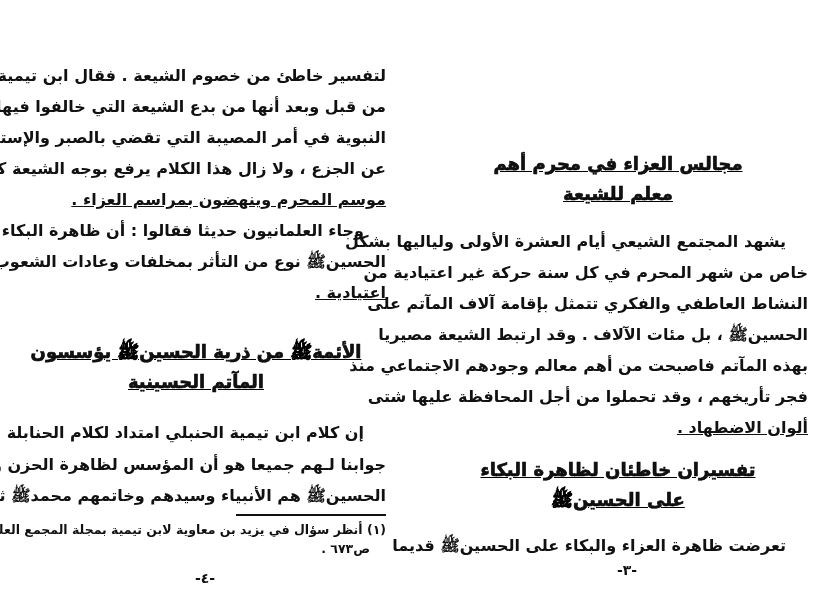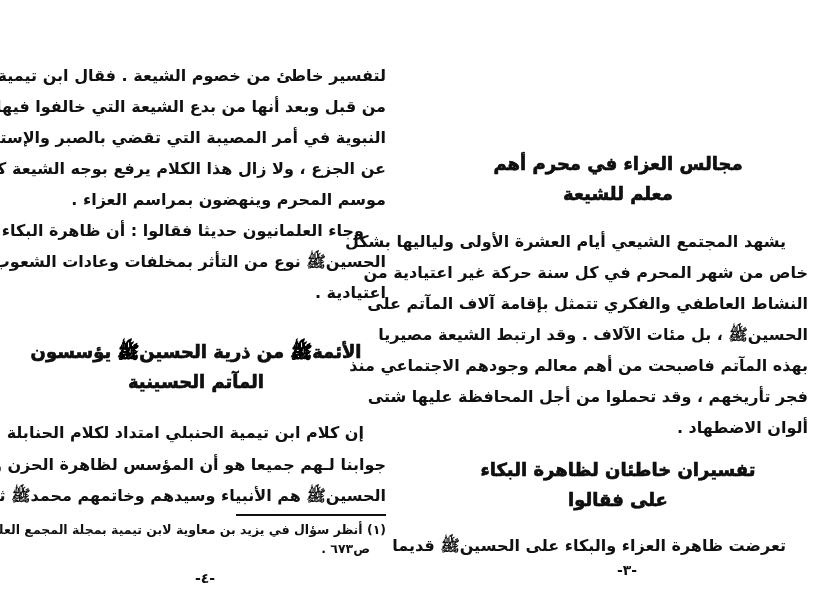--- a/index.html
+++ b/index.html
@@ -4,24 +4,24 @@
 <style>
   html, body { margin: 0; padding: 0; background: #ffffff; }
   body { width: 825px; height: 602px; position: relative; overflow: hidden;
          font-family: "DejaVu Sans", sans-serif; color: #111; }
   .page { position: absolute; top: 0; height: 602px; direction: rtl; }
   #page-left { left: 24px; width: 362px; }
   #page-right { left: 446px; width: 362px; }
   .line { position: absolute; right: 0; left: 0; white-space: nowrap;
           font-size: 16px; line-height: 20px; text-align: justify;
           text-align-last: justify; font-weight: 600; }
-  .line.short { text-align-last: right; }
+  .line.short { text-align-last: right; text-decoration: underline; }
   .line.indent { right: 22px; }
   .heading { position: absolute; left: 0; right: 18px; text-align: center;
-             font-weight: 900; font-size: 18px; line-height: 28px;
+             font-weight: 900; font-size: 18px; line-height: 28px; text-decoration: underline;
              -webkit-text-stroke: 0.6px #000; }
   .fn-rule { position: absolute; right: 0; width: 150px; height: 1.5px; background: #111; }
   .footnote { position: absolute; right: 0; left: 0; font-size: 12.5px; line-height: 17px;
               font-weight: 600; white-space: nowrap; }
   .pagenum { position: absolute; left: 0; right: 0; text-align: center; font-size: 14px;
              font-weight: 600; }
 </style>
 </head>
 <body>
 
@@ -56,18 +56,18 @@
 
   <div class="line indent" style="top:232px">يشهد المجتمع الشيعي أيام العشرة الأولى ولياليها بشكل</div>
   <div class="line" style="top:294px">النشاط العاطفي والفكري تتمثل بإقامة آلاف المآتم على</div>
   <div class="line" style="top:263px">خاص من شهر المحرم في كل سنة حركة غير اعتيادية من</div>
   <div class="line" style="top:325px">الحسينﷺ ، بل مئات الآلاف . وقد ارتبط الشيعة مصيريا</div>
   <div class="line" style="top:356px">بهذه المآتم فاصبحت من أهم معالم وجودهم الاجتماعي منذ</div>
   <div class="line short" style="top:418px">ألوان الاضطهاد .</div>
   <div class="line" style="top:387px">فجر تأريخهم ، وقد تحملوا من أجل المحافظة عليها شتى</div>
 
   <div class="heading" style="top:456px">تفسيران خاطئان لظاهرة البكاء</div>
-  <div class="heading" style="top:486px">على فقالوا</div>
+  <div class="heading" style="top:486px">على الحسينﷺ</div>
 
   <div class="line indent" style="top:536px">تعرضت ظاهرة العزاء والبكاء على الحسينﷺ قديما</div>
 
   <div class="pagenum" style="top:562px">-٣-</div>
 </div>
 
 </body></html>

